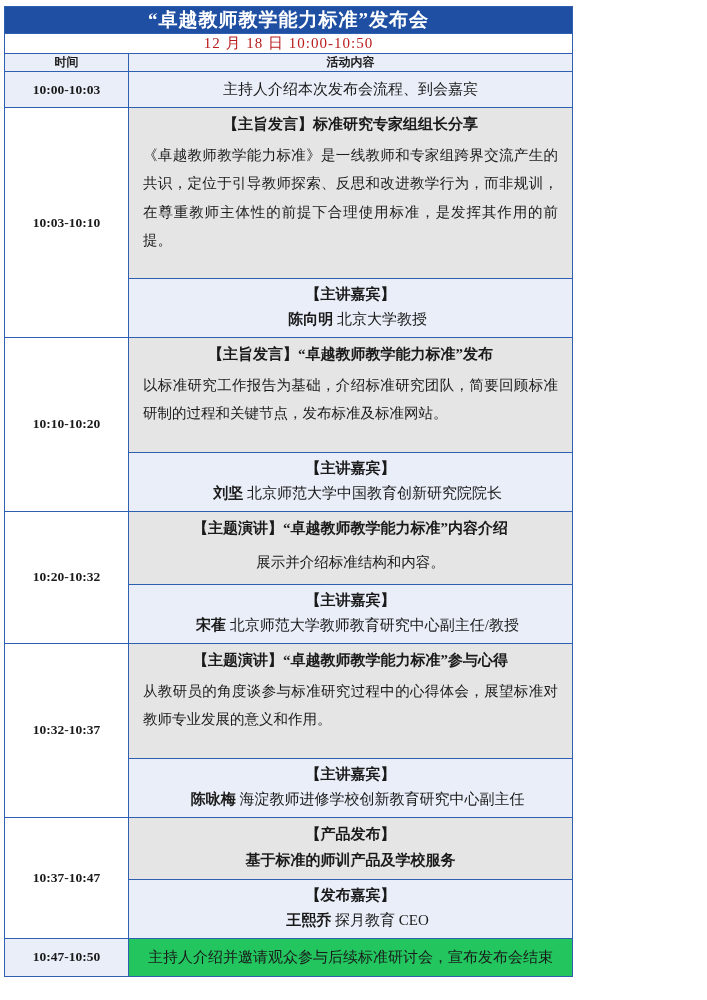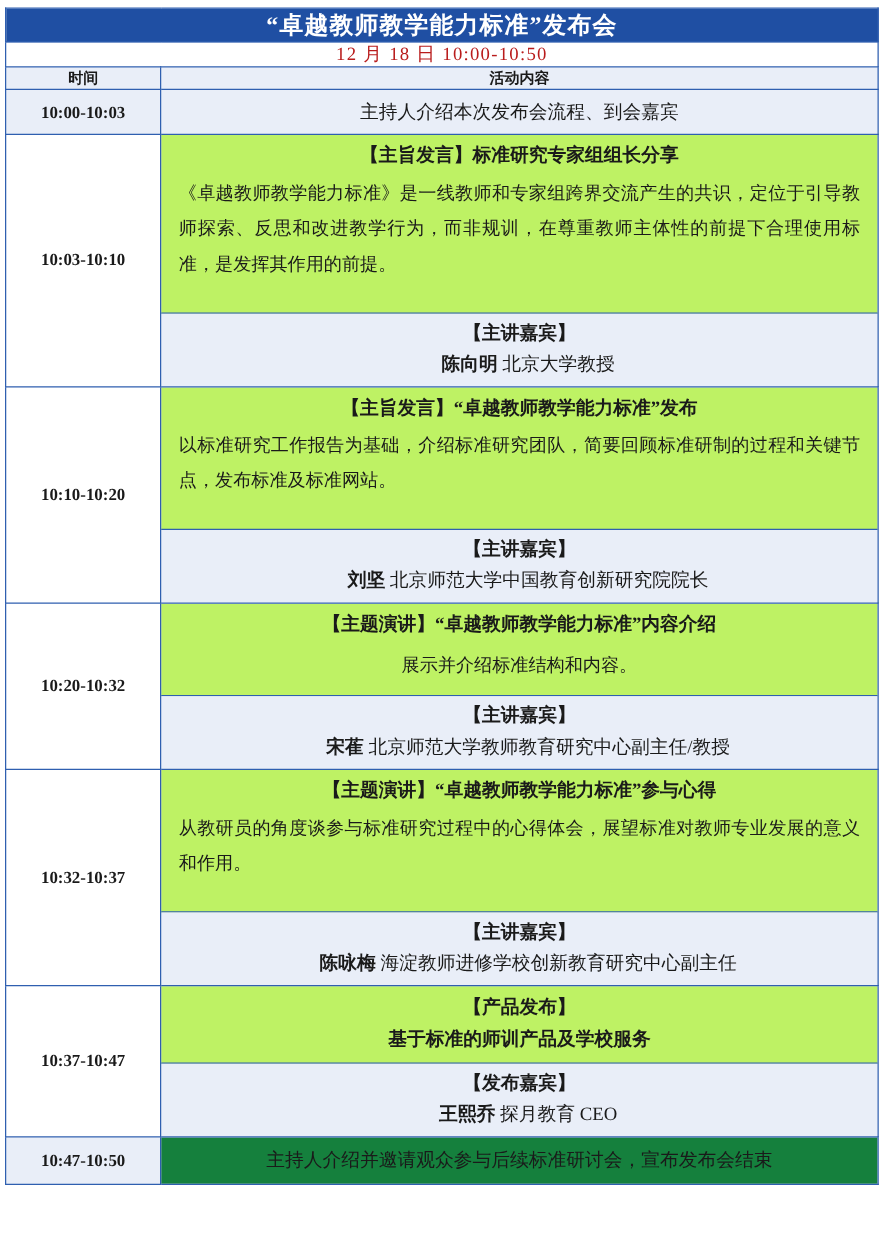--- a/index.html
+++ b/index.html
@@ -12,21 +12,21 @@
     font-family: "Liberation Serif", "DejaVu Serif", serif;
     color: #1a1a1a;
   }
   .page {
     width: 707px;
     box-sizing: border-box;
     padding: 6px 4px 4px 4px;
     background: #ffffff;
   }
   table.agenda {
-    width: 699px;
+    width: 569px;
     border-collapse: collapse;
     table-layout: fixed;
     border: 1px solid #2f5fb0;
   }
   table.agenda td {
     border: 1px solid #2f5fb0;
     padding: 0;
     vertical-align: middle;
   }
   
@@ -77,21 +77,21 @@
     font-size: 15px;
     padding: 8px 10px;
   }
   .seg {
     border-bottom: 1px solid #2f5fb0;
   }
   .seg:last-child {
     border-bottom: none;
   }
   .seg-white {
-    background: #bef264;
+    background: #e5e5e5;
   }
   .seg-blue {
     background: #e9eef8;
   }
   .heading-line {
     text-align: center;
     font-weight: bold;
     font-size: 15px;
     padding: 7px 10px 5px 10px;
   }
@@ -115,21 +115,21 @@
   }
   .guest-name {
     text-align: center;
     font-size: 15px;
     padding: 2px 10px 8px 24px;
   }
   .guest-name b {
     font-weight: bold;
   }
   .last-row {
-    background: #15803d;
+    background: #22c55e;
     text-align: center;
     font-size: 15px;
     padding: 9px 10px;
   }
 </style>
 </head>
 <body>
 
 <div class="page">
   <table class="agenda">

